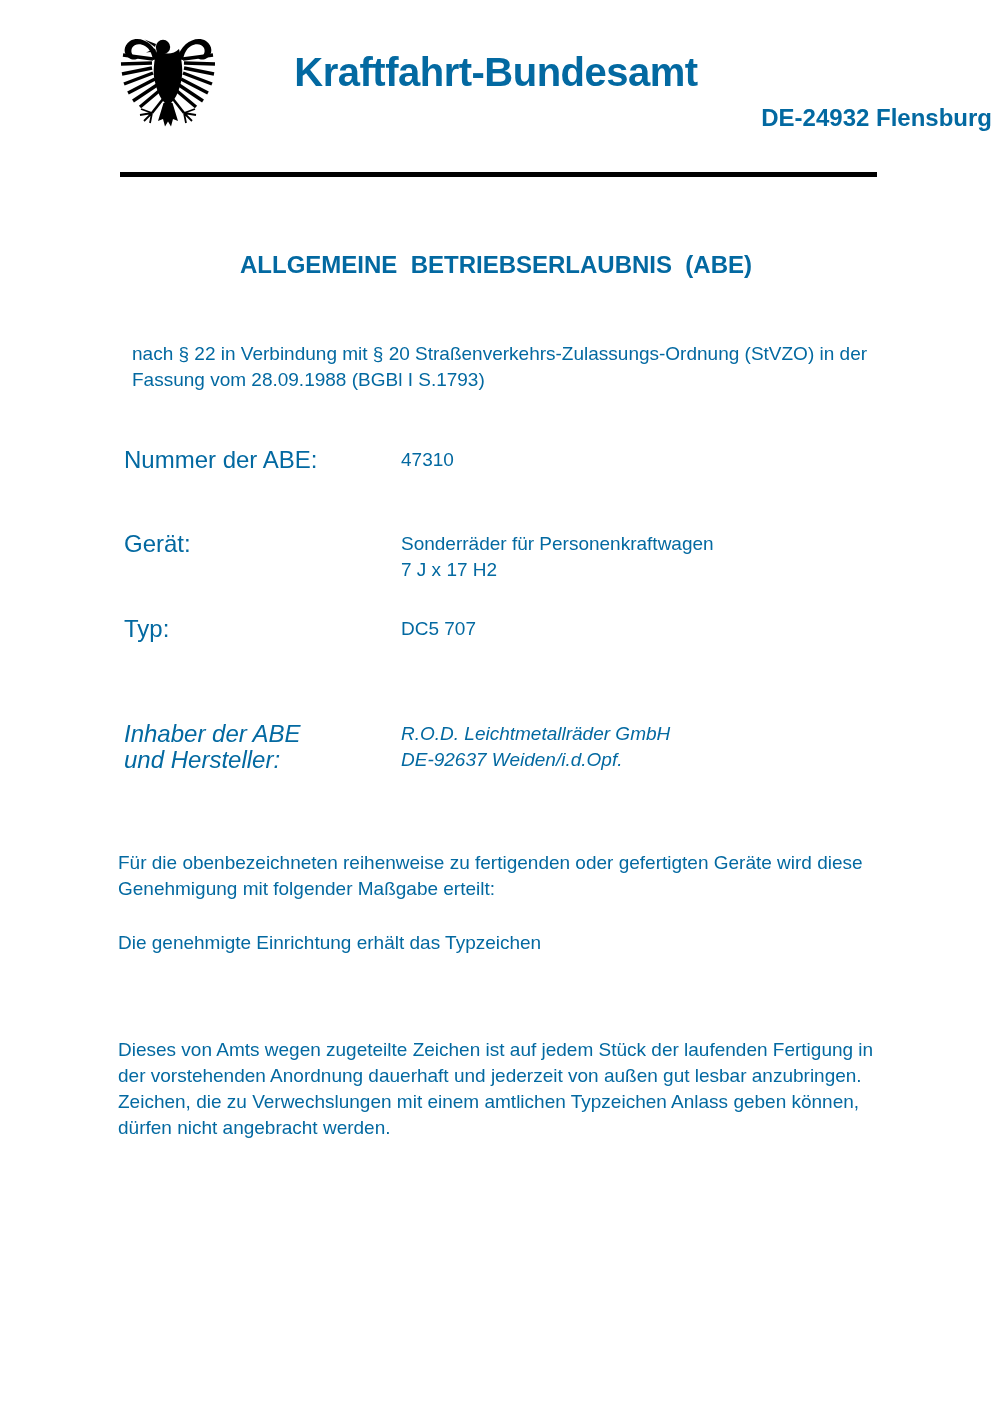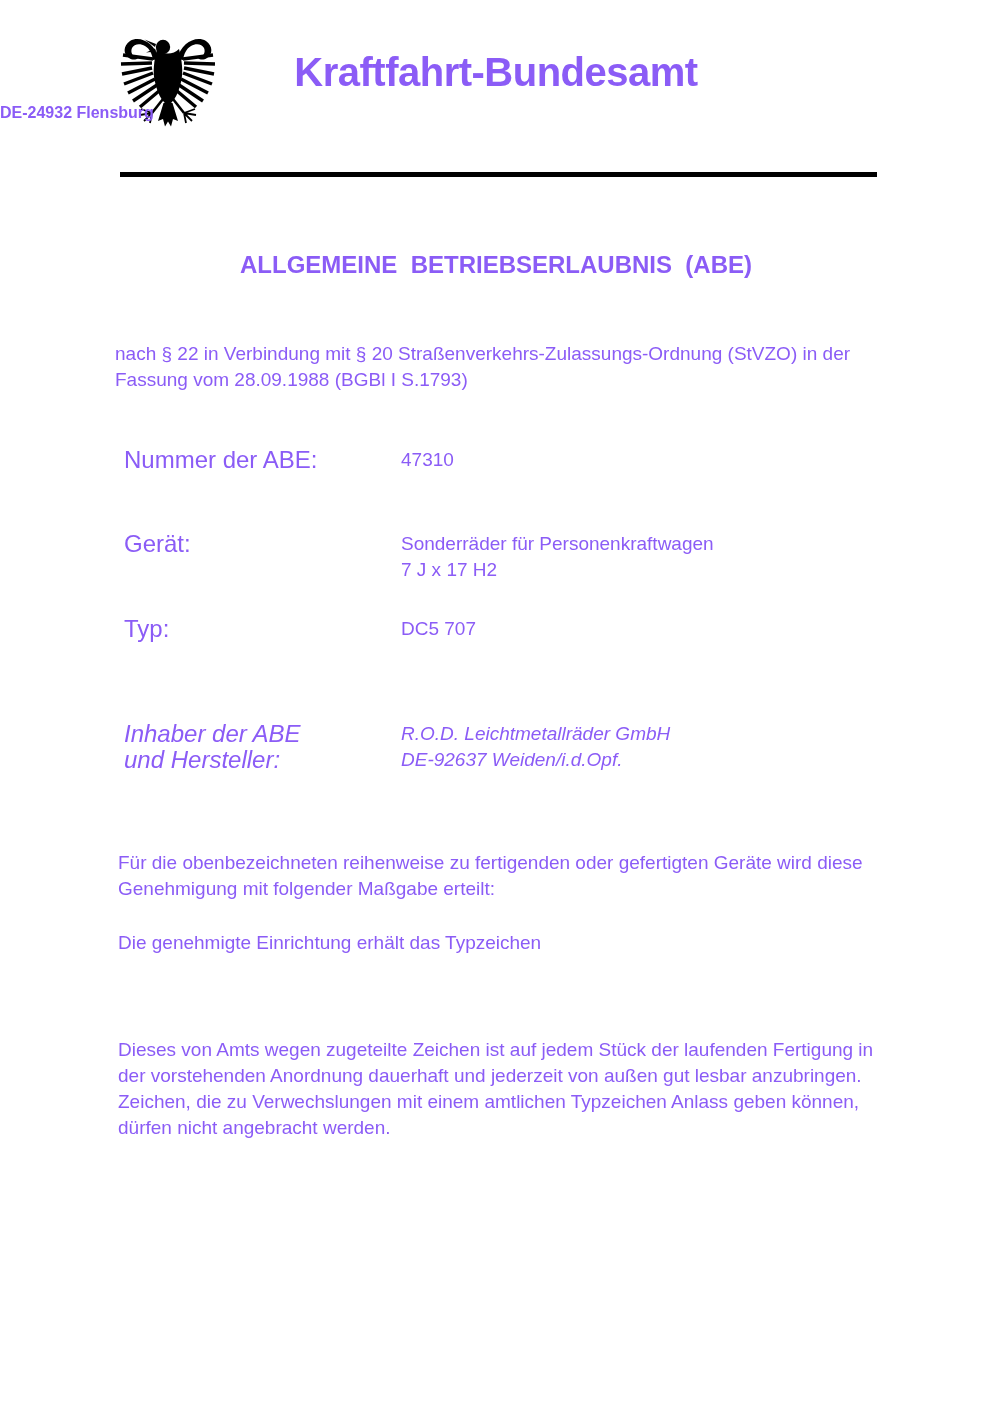--- a/index.html
+++ b/index.html
@@ -7,21 +7,21 @@
     padding: 0;
     background: #e8e8e8;
   }
   .page {
     position: relative;
     width: 992px;
     height: 1404px;
     margin: 0 auto;
     background: #ffffff;
     font-family: "Liberation Sans", "DejaVu Sans", sans-serif;
-    color: #8b5cf6;
+    color: #0369a1;
     overflow: hidden;
   }
   .abs { position: absolute; }
 
   
   .eagle {
     left: 118px;
     top: 34px;
     width: 100px;
     height: 104px;
@@ -31,22 +31,22 @@
     top: 50px;
     text-align: center;
     font-size: 40px;
     font-weight: bold;
     letter-spacing: -0.5px;
     white-space: pre;
   }
   .agency-address {
     left: 0; right: 0;
     top: 104px;
-    text-align: left;
-    font-size: 16px;
+    text-align: right;
+    font-size: 24px;
     font-weight: bold;
   }
   .header-rule {
     left: 120px;
     top: 172px;
     width: 757px;
     height: 5px;
     background: #000000;
   }
 
@@ -59,21 +59,21 @@
     font-weight: bold;
     white-space: pre;
   }
 
   
   .body-text {
     font-size: 19px;
     line-height: 26px;
     white-space: pre-line;
   }
-  .legal-basis   { left: 115px; top: 341px; width: 800px; }
+  .legal-basis   { left: 132px; top: 341px; width: 800px; }
   .grant-para    { left: 118px; top: 825px; width: 800px; margin-top: 25px; }
   .mark-intro    { left: 118px; top: 910px; width: 800px; margin-top: 20px; }
   .marking-para  { left: 118px; top: 1037px; width: 830px; }
 
   
   .field-row { left: 0; top: 0; width: 100%; }
   .field-label {
     position: absolute;
     left: 124px;
     font-size: 24px;

